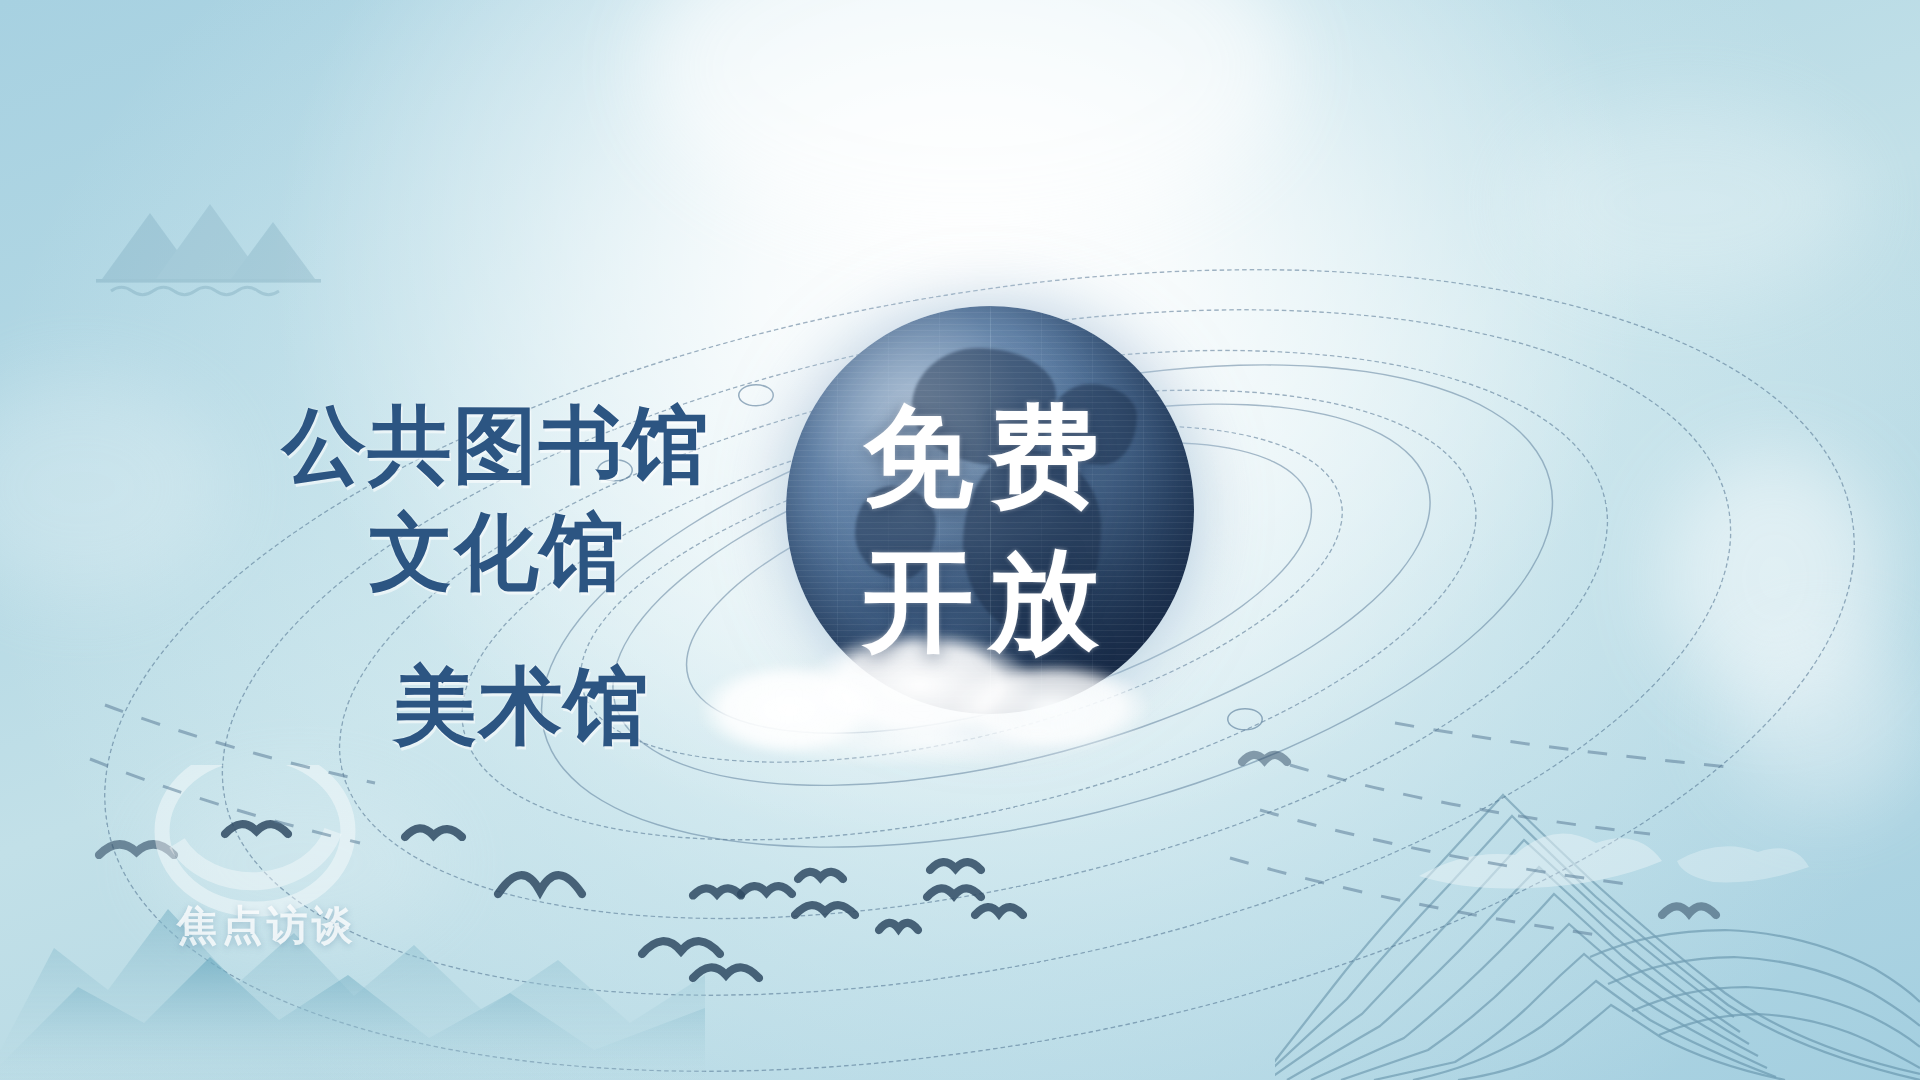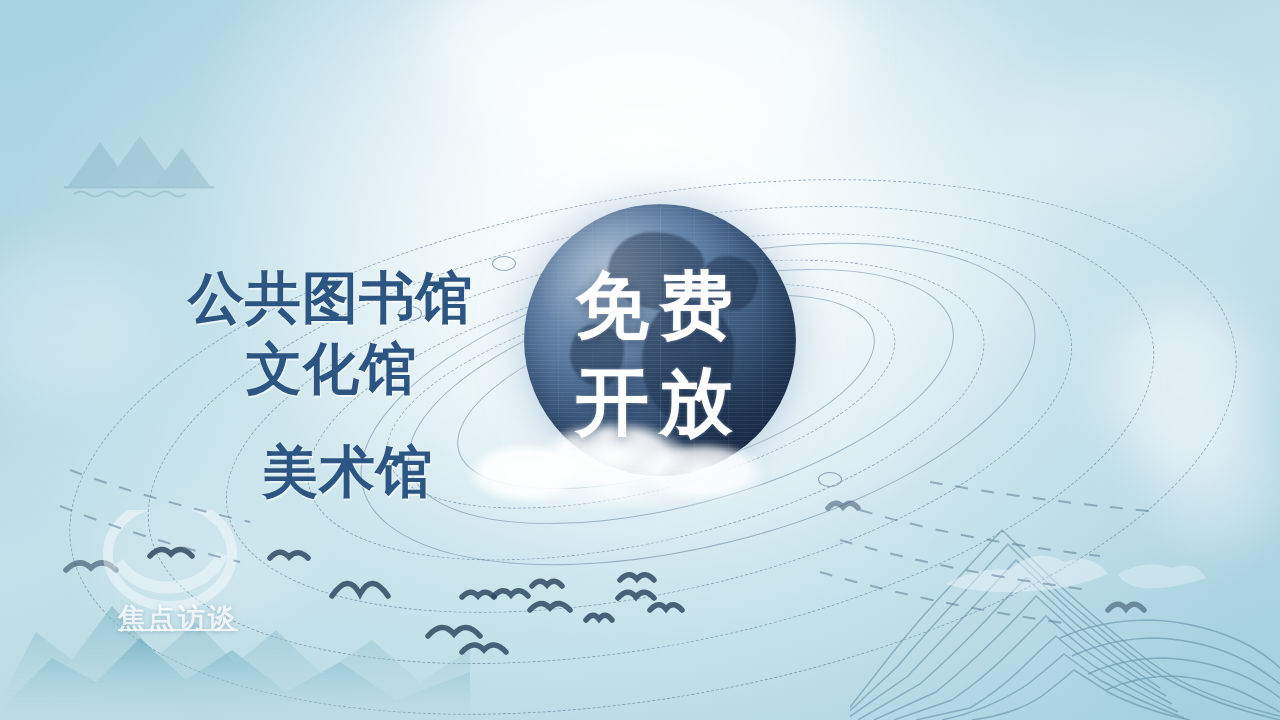--- a/index.html
+++ b/index.html
@@ -104,21 +104,20 @@
   }
 
   
   #tl-mountain{position:absolute;left:56px;top:126px;width:170px;height:78px;opacity:.22;}
   #bl-scape{position:absolute;left:0;bottom:0;width:470px;height:210px;}
   #br-contours{position:absolute;right:0;bottom:0;width:430px;height:250px;opacity:.62;}
   #watermark{
     position:absolute;left:118px;top:604px;color:rgba(255,255,255,.78);
     font-size:27px;letter-spacing:3px;
     text-shadow:0 1px 4px rgba(110,150,175,.45);
-    text-decoration:underline;
   }
   .bird{position:absolute;fill:none;stroke:#2f4a63;stroke-width:5.5;stroke-linecap:round;opacity:.85;}
   .dashfield{position:absolute;stroke:#5d7f99;stroke-width:2;stroke-dasharray:13 13;fill:none;opacity:.55;}
 </style>
 </head>
 <body>
 
 <div id="stage">
 
   <div class="layer">

